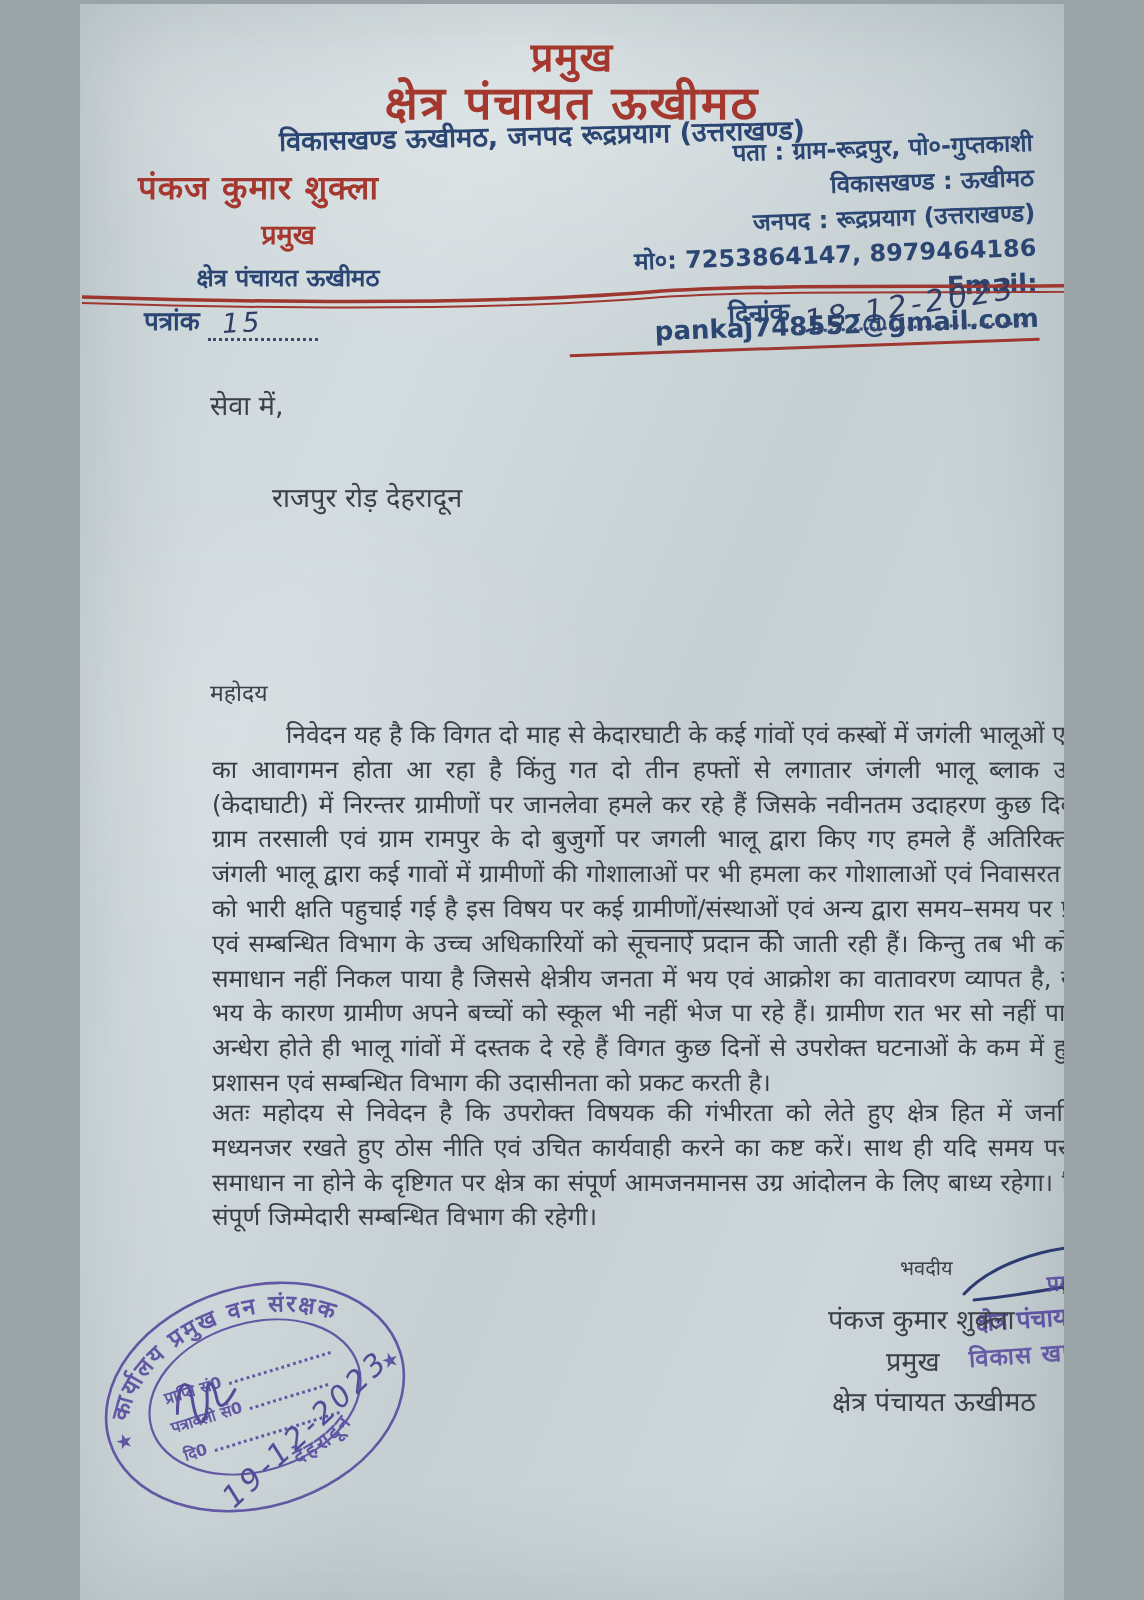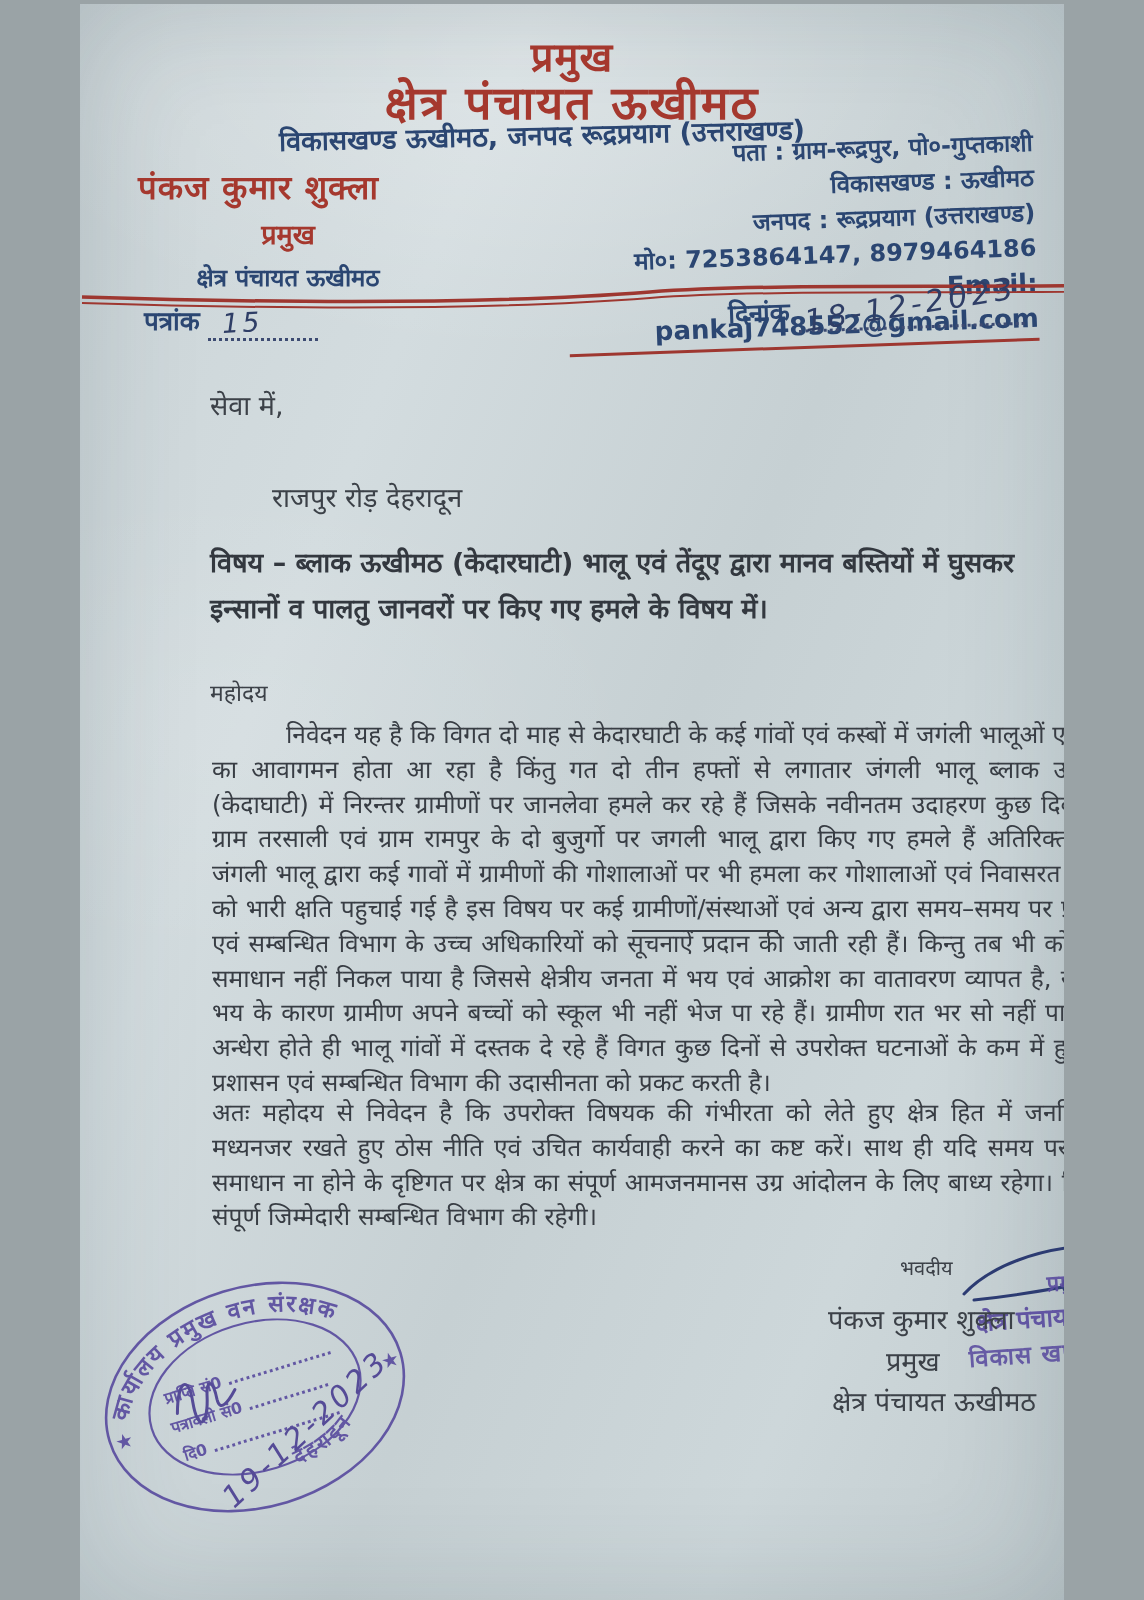--- a/index.html
+++ b/index.html
@@ -108,21 +108,20 @@
   <div class="abs ref-row blue">
     <span>पत्रांक</span><span class="dotline"><span class="hand hand-ref">15</span></span>
   </div>
   <div class="abs date-row blue">
     <span>दिनांक</span><span class="dotline"><span class="hand hand-date">18-12-2023</span></span>
   </div>
 
   <div class="abs opening ink">सेवा में,</div>
   <div class="abs rec2 ink">राजपुर रोड़ देहरादून</div>
 
-  <div class="abs subject">विषय – ब्लाक ऊखीमठ (केदारघाटी) भालू एवं तेंदूए द्वारा मानव बस्तियों में घुसकर इन्सानों व पालतु जानवरों पर किए गए हमले के विषय में।</div>
 
   <div class="abs salutation ink">महोदय</div>
 
   <div class="abs para para1"><span>निवेदन यह है कि विगत दो माह से केदारघाटी के कई गांवों एवं कस्बों में जगंली भालूओं एवं तेंदुए का आवागमन होता आ रहा है किंतु गत दो तीन हफ्तों से लगातार जंगली भालू ब्लाक ऊखीमठ (केदाघाटी) में निरन्तर ग्रामीणों पर जानलेवा हमले कर रहे हैं जिसके नवीनतम उदाहरण कुछ दिवस पुर्व ग्राम तरसाली एवं ग्राम रामपुर के दो बुजुर्गो पर जगली भालू द्वारा किए गए हमले हैं  अतिरिक्त इसके जंगली भालू द्वारा कई गावों में ग्रामीणों की गोशालाओं पर भी हमला कर गोशालाओं एवं निवासरत पशुधन को भारी क्षति पहुचाई गई है इस विषय पर कई </span><span class="u">ग्रामीणों/संस्थाओं</span><span> एवं अन्य द्वारा समय–समय पर प्रशासन एवं सम्बन्धित विभाग के उच्च अधिकारियों को सूचनाऐं प्रदान की जाती रही हैं। किन्तु तब भी कोई ठोस समाधान नहीं निकल पाया है जिससे क्षेत्रीय जनता में भय एवं आक्रोश का वातावरण व्यापत है, साथ ही भय के कारण ग्रामीण अपने बच्चों को स्कूल भी नहीं भेज पा रहे हैं। ग्रामीण रात भर सो नहीं पा रहे हैं, अन्धेरा होते ही भालू गांवों में दस्तक दे रहे हैं विगत कुछ दिनों से उपरोक्त घटनाओं के कम में हुई वृद्धि प्रशासन एवं सम्बन्धित विभाग की उदासीनता को प्रकट करती है।</span></div>
 
   <div class="abs para para2">अतः महोदय से निवेदन है कि  उपरोक्त विषयक की गंभीरता को लेते हुए क्षेत्र हित में जनहित को मध्यनजर रखते हुए ठोस नीति एवं उचित कार्यवाही करने का कष्ट करें। साथ ही यदि समय पर उचित समाधान ना होने के दृष्टिगत पर क्षेत्र का संपूर्ण आमजनमानस उग्र आंदोलन के लिए बाध्य रहेगा। जिसकी संपूर्ण जिम्मेदारी सम्बन्धित विभाग की रहेगी।</div>
 
   <div class="abs regards ink">भवदीय</div>
 
   <svg class="abs sig-svg" width="256" height="84" viewBox="0 0 256 84">

